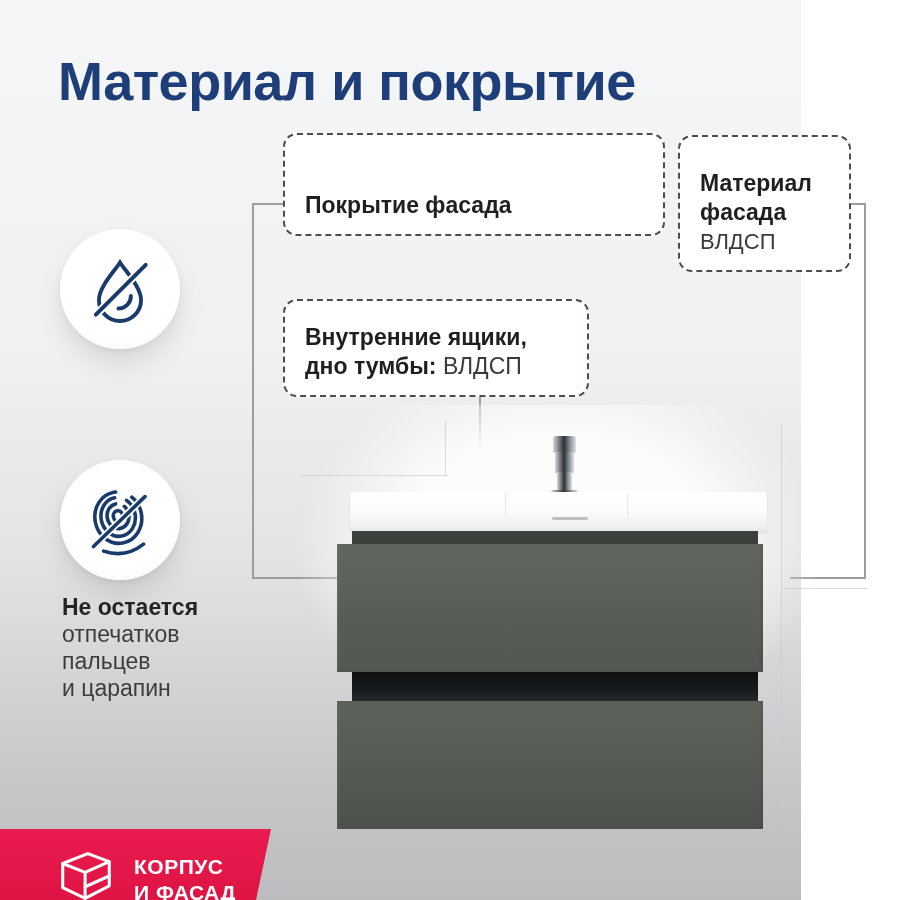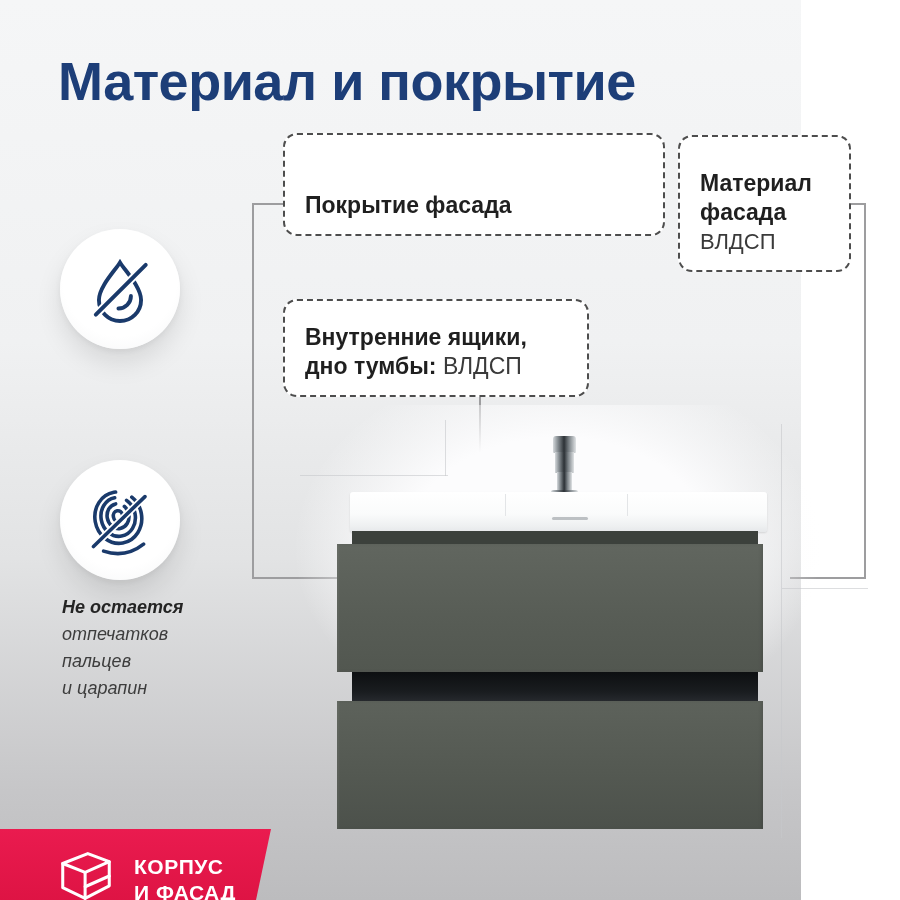--- a/index.html
+++ b/index.html
@@ -126,21 +126,21 @@
         <ellipse cx="48" cy="45" rx="6" ry="7"></ellipse>
         <ellipse cx="48" cy="45" rx="14" ry="16" stroke-dasharray="70 12"></ellipse>
         <ellipse cx="48" cy="46" rx="22" ry="25" stroke-dasharray="110 16"></ellipse>
         <ellipse cx="48" cy="47" rx="30" ry="33" stroke-dasharray="150 22"></ellipse>
         <path d="M22 86 q26 14 52 0"></path>
       </g>
       <line x1="16" y1="84" x2="82" y2="20" stroke="#ffffff" stroke-width="9" stroke-linecap="round"></line>
       <line x1="16" y1="84" x2="82" y2="20" stroke="#1a3a6b" stroke-width="4.6" stroke-linecap="round"></line>
     </svg>
   </div>
-  <div class="feat-text" style="left:62px;top:594px;font-size:18px;line-height:27px;font-style:italic;">
+  <div class="feat-text" style="left:62px;top:594px;font-size:23px;line-height:27px;">
     <div class="b">Не остается</div>
     <div class="prelines">отпечатков
 пальцев
 и царапин</div>
   </div>
 
   <div class="badge">
     <svg class="badge-icon" width="68" height="60" viewBox="0 0 76 64">
       <g fill="none" stroke="#ffffff" stroke-width="3.4" stroke-linejoin="round" stroke-linecap="round">
         <path d="M12 18 L40 7 L64 16 L37 28 Z"></path>

